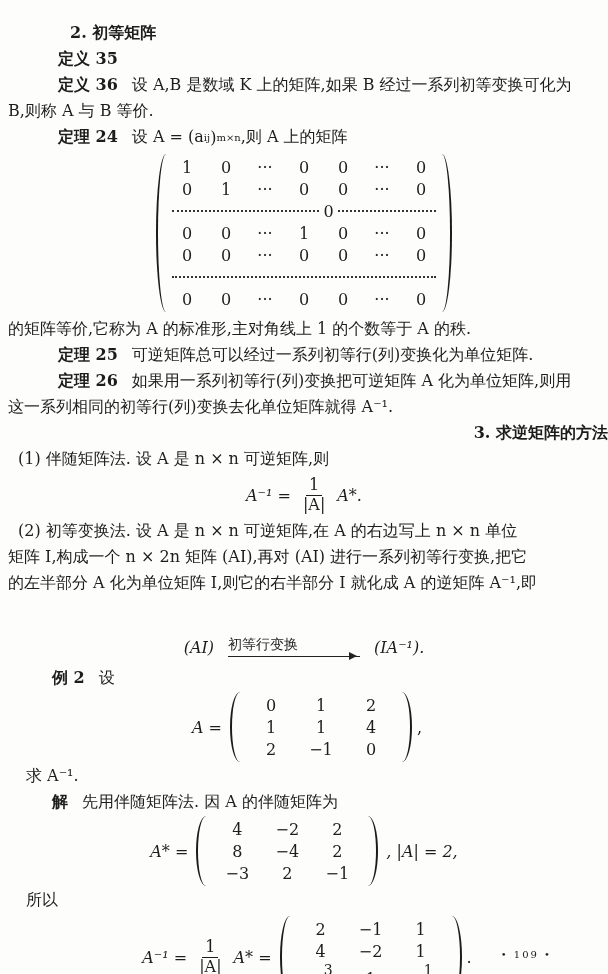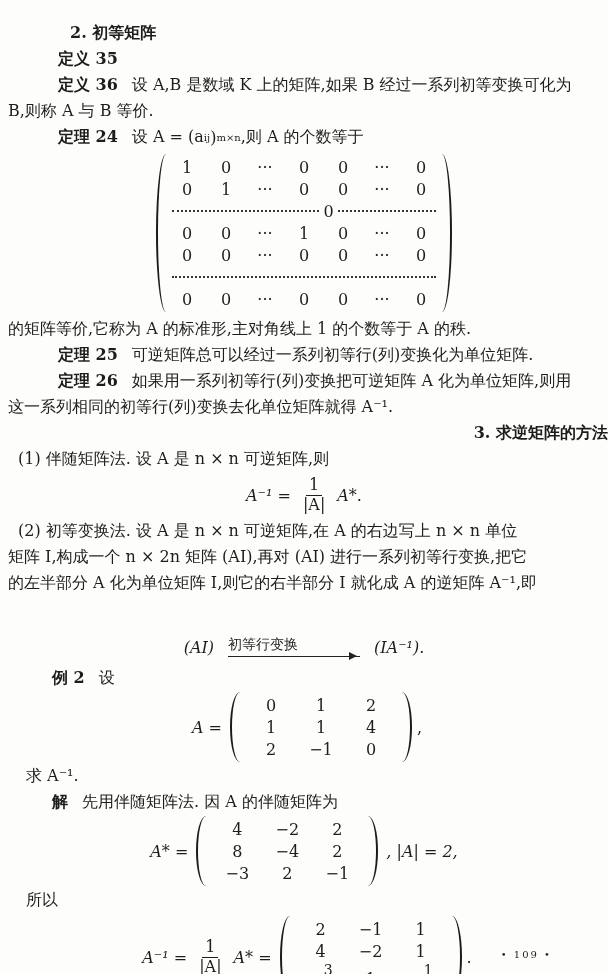--- a/index.html
+++ b/index.html
@@ -76,21 +76,21 @@
   <div class="ln ind-cont">
     <span>B,则称 A 与 B 等价.</span>
   </div>
 
   <div class="ln ind-def">
     <span class="lbl">定理 24</span>
     <span>设 A = (a</span>
       <sub>ij</sub>
       <span>)</span>
       <sub>m×n</sub>
-      <span>,则 A 的个数等于</span>
+      <span>,则 A 上的矩阵</span>
   </div>
 
   <div class="formula f-sf">
     <div class="mat">
       <div class="lp"></div>
       <div class="sf-grid">
         <span class="c">1</span>
         <span class="c">0</span>
         <span class="c">···</span>
         <span class="c">0</span>

